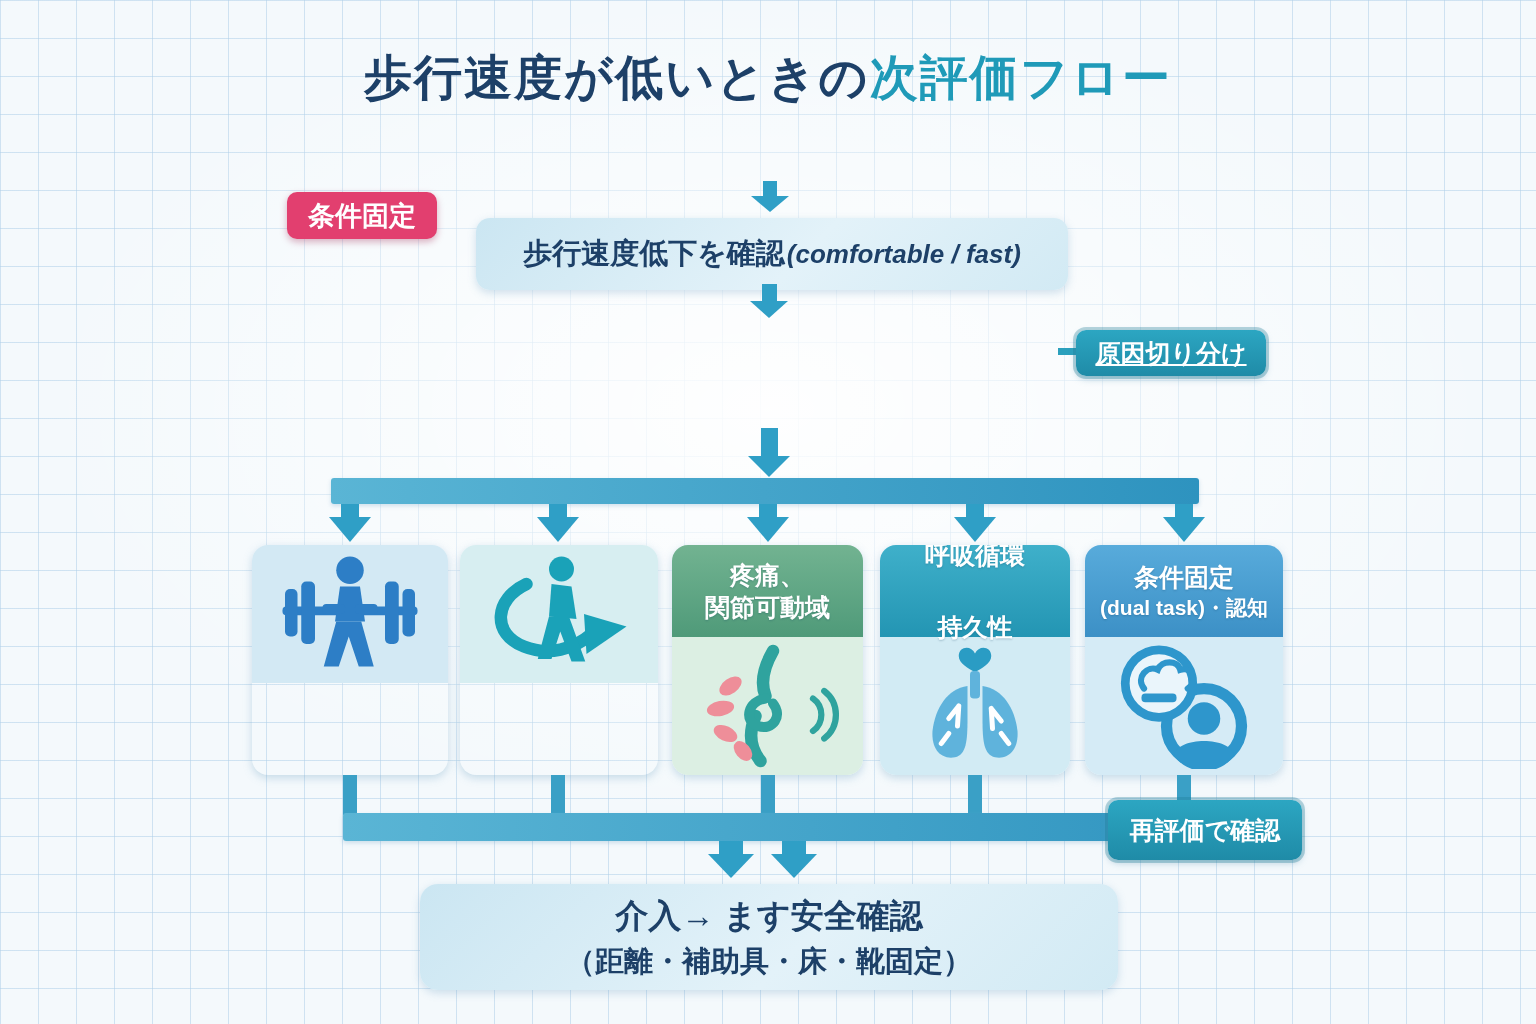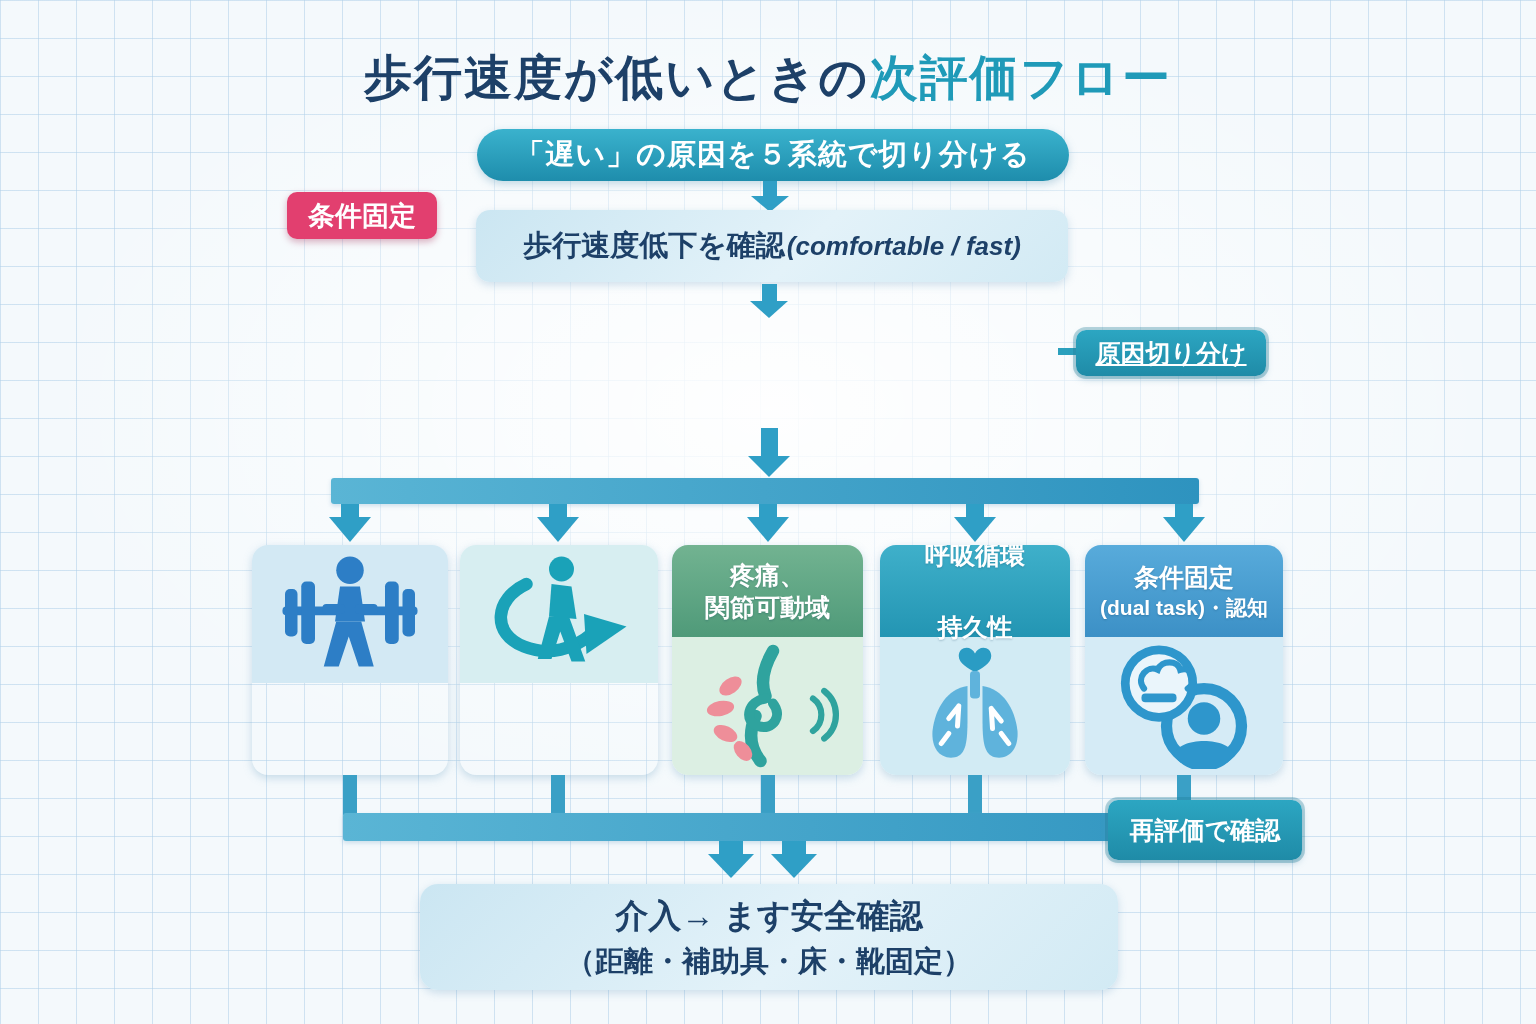--- a/index.html
+++ b/index.html
@@ -19,21 +19,21 @@
   .pill{left:477px;top:129px;width:592px;height:52px;border-radius:27px;
     background:linear-gradient(180deg,#3ab2cd,#1e8dac);
     display:flex;align-items:center;justify-content:center;
     color:#fff;font-size:29px;font-weight:bold;letter-spacing:1px;
     box-shadow:0 3px 8px rgba(90,150,180,.35);}
   .badge-pink{left:287px;top:192px;width:150px;height:47px;border-radius:10px;background:#e23f6f;
     display:flex;align-items:center;justify-content:center;color:#fff;font-size:27px;font-weight:bold;
     box-shadow:0 3px 7px rgba(170,60,100,.4);}
   .softbox{background:linear-gradient(135deg,#cbe6f2 0%,#e3f2f9 55%,#d2eaf4 100%);
     box-shadow:0 3px 9px rgba(110,160,195,.3);color:#1d4068;}
-  .step1{left:476px;top:210px;width:592px;height:72px;border-radius:14px;
+  .step1{left:476px;top:218px;width:592px;height:72px;border-radius:14px;
     display:flex;align-items:center;justify-content:center;font-size:29px;font-weight:bold;}
   .step1 .latin{font-weight:bold;font-style:italic;font-size:26px;margin-left:2px;}
   .step2{left:476px;top:320px;width:588px;height:104px;border-radius:16px;
     display:flex;flex-direction:column;align-items:center;justify-content:center;
     font-size:29px;font-weight:bold;line-height:1.45;}
   .label-teal{background:linear-gradient(180deg,#2ca6c2,#1f8ba7);color:#fff;font-weight:bold;
     display:flex;align-items:center;justify-content:center;border-radius:10px;
     box-shadow:0 0 0 3px rgba(24,120,146,.30),0 3px 7px rgba(90,150,180,.4);}
   .cause-label{left:1076px;top:330px;width:190px;height:46px;font-size:25px;text-decoration:underline;}
   .recheck-label{left:1108px;top:800px;width:194px;height:60px;font-size:25px;z-index:4;}
@@ -55,21 +55,20 @@
 </style>
 </head>
 <body>
 
 <div class="canvas">
 
   <div class="abs title">
     <span class="t-main">歩行速度が低いときの</span><span class="t-accent">次評価フロー</span>
   </div>
 
-  <div class="abs pill">「遅い」の原因を５系統で切り分ける</div>
 
   <div class="abs badge-pink">条件固定</div>
 
   <div>
     <div class="stem" style="left:763px;top:181px;width:14px;height:15px;"></div>
     <div class="ahead" style="left:751px;top:196px;border-left:19px solid transparent;border-right:19px solid transparent;border-top:16px solid #2f9fc6;"></div>
   </div>
 
   <div class="abs softbox step1">
     <span>歩行速度低下を確認</span>

